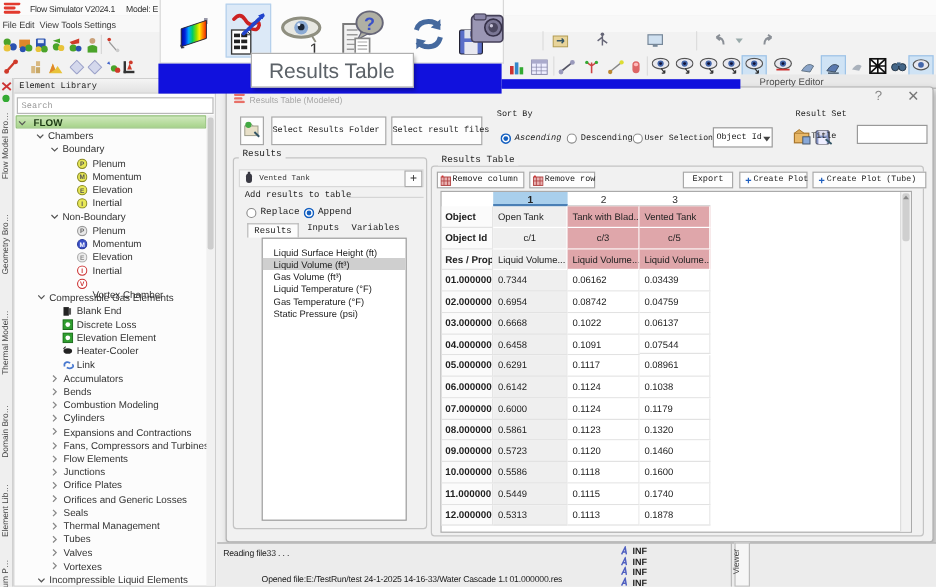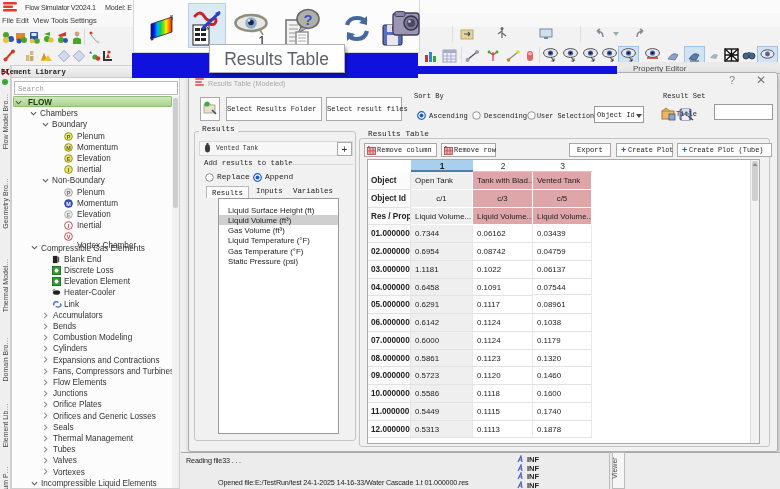--- a/index.html
+++ b/index.html
@@ -217,21 +217,21 @@
     <circle cx="4" cy="15" r="3" fill="#3a3"></circle>
   </svg>
 <div class="abs" style="left:-1px;top:118px;font-size:7px;color:#444;transform:rotate(-90deg);transform-origin:center;width:80px;text-align:center;letter-spacing:0px;margin-left:-34px;">Flow Model Bro…</div>
 <div class="abs" style="left:-1px;top:200px;font-size:7px;color:#444;transform:rotate(-90deg);transform-origin:center;width:80px;text-align:center;letter-spacing:0px;margin-left:-34px;">Geometry Bro…</div>
 <div class="abs" style="left:-1px;top:282px;font-size:7px;color:#444;transform:rotate(-90deg);transform-origin:center;width:80px;text-align:center;letter-spacing:0px;margin-left:-34px;">Thermal Model…</div>
 <div class="abs" style="left:-1px;top:356px;font-size:7px;color:#444;transform:rotate(-90deg);transform-origin:center;width:80px;text-align:center;letter-spacing:0px;margin-left:-34px;">Domain Bro…</div>
 <div class="abs" style="left:-1px;top:422px;font-size:7px;color:#444;transform:rotate(-90deg);transform-origin:center;width:80px;text-align:center;letter-spacing:0px;margin-left:-34px;">Element Lib…</div>
 <div class="abs" style="left:-1px;top:480px;font-size:7px;color:#444;transform:rotate(-90deg);transform-origin:center;width:80px;text-align:center;letter-spacing:0px;margin-left:-34px;">Datum P…</div>
 <div class="abs" style="left:11px;top:65px;width:169px;height:424px;background:#fcfcfc;border:1px solid #cfcfcf;"></div>
 <div class="abs" style="left:12px;top:66px;width:167px;height:12px;background:linear-gradient(#f4f4f4,#e2e2e2);border-bottom:1px solid #cccccc;"></div>
-<div class="abs mono" style="left:1px;top:68px;font-size:7.2px;font-weight:bold;color:#222;">Element Library</div>
+<div class="abs mono" style="left:16px;top:68px;font-size:7.2px;font-weight:normal;color:#222;">Element Library</div>
 <div class="abs" style="left:14px;top:81px;width:164px;height:14px;background:#ffffff;border:1px solid #b8b8b8;"></div>
 <div class="abs mono" style="left:18px;top:85px;font-size:7.2px;color:#999;">Search</div>
 <div class="abs" style="left:13px;top:96.0px;width:159px;height:11.4px;background:linear-gradient(#cfe8bc,#a8d48c);border:1px solid #8fbf74;border-radius:1px;"></div>
 <div class="abs" style="left:15px;top:98.7px;width:8px;height:8px;">
     <svg width="7" height="7" viewBox="0 0 8 8" style="position:absolute;">
       <path d="M1 2.5 L4 5.5 L7 2.5" stroke="#555" stroke-width="1.2" fill="none"></path>
     </svg>
   </div>
 <div class="abs" style="left:28px;top:98.0px;font-size:8.2px;font-weight:bold;color:#1c3a14;">FLOW</div>
 <div class="abs" style="left:30px;top:109.9px;width:8px;height:8px;">
@@ -542,21 +542,21 @@
     <circle cx="4" cy="3" r="2.6" fill="#4a4"></circle>
     <path d="M9 9 L13 13" stroke="#356" stroke-width="1.6"></path>
   </svg>
 <div class="abs mono" style="left:226px;top:97px;width:96px;height:24px;background:#fdfdfd;border:1px solid #a8a8a8;text-align:left;line-height:23px;font-size:7.1px;color:#222;">Select Results Folder</div>
 <div class="abs mono" style="left:326px;top:97px;width:76px;height:24px;background:#fdfdfd;border:1px solid #a8a8a8;text-align:center;line-height:23px;font-size:7.1px;color:#222;">Select result files</div>
 <div class="abs mono" style="left:414px;top:91.5px;font-size:7.1px;color:#222;">Sort By</div>
 <svg class="abs" style="left:417px;top:111px;" width="9" height="9" viewBox="0 0 10 10">
     <circle cx="5" cy="5" r="4.2" fill="#fff" stroke="#1560c0" stroke-width="1.4"></circle>
     <circle cx="5" cy="5" r="2.2" fill="#1560c0"></circle>
   </svg>
-<div class="abs mono" style="left:429px;top:111.5px;font-size:7.2px;color:#222;">Ascending</div>
+<div class="abs mono" style="left:429px;top:111.5px;font-size:7.2px;color:#222;font-style:italic;">Ascending</div>
 <svg class="abs" style="left:472px;top:111px;" width="9" height="9" viewBox="0 0 10 10">
     <circle cx="5" cy="5" r="4.2" fill="#fff" stroke="#888" stroke-width="1"></circle>
   </svg>
 <div class="abs mono" style="left:484px;top:111.5px;font-size:7.2px;color:#222;">Descending</div>
 <svg class="abs" style="left:527px;top:111px;" width="9" height="9" viewBox="0 0 10 10">
     <circle cx="5" cy="5" r="4.2" fill="#fff" stroke="#888" stroke-width="1"></circle>
   </svg>
 <div class="abs mono" style="left:537px;top:111.5px;font-size:6.8px;color:#222;">User Selection</div>
 <div class="abs" style="left:594px;top:106px;width:50px;height:17px;background:#fff;border:1px solid #999;"></div>
 <div class="abs mono" style="left:597px;top:110.5px;font-size:7px;color:#222;">Object Id</div>
@@ -650,21 +650,21 @@
 <div class="abs" style="left:533px;top:207.5px;width:59px;height:17.75px;background:#dfa6aa;border-bottom:1px solid #fff;border-right:1px solid #fff;line-height:17.75px;font-size:7.9px;color:#222;text-align:left;padding-left:4px;overflow:hidden;">Liquid Volume...</div>
 <div class="abs" style="left:368px;top:225.25px;width:43px;height:17.75px;background:#fbfbfb;border-bottom:1px solid #e2e2e2;border-right:1px solid #e5e5e5;line-height:17.75px;font-size:8.2px;font-weight:bold;color:#222;padding-left:3px;overflow:hidden;">01.000000</div>
 <div class="abs" style="left:411px;top:225.25px;width:62px;height:17.75px;background:#efefef;border-bottom:1px solid #e2e2e2;border-right:1px solid #e8e8e8;line-height:17.75px;font-size:7.9px;color:#222;text-align:left;padding-left:4px;overflow:hidden;">0.7344</div>
 <div class="abs" style="left:473px;top:225.25px;width:60px;height:17.75px;background:#fff;border-bottom:1px solid #e2e2e2;border-right:1px solid #e8e8e8;line-height:17.75px;font-size:7.9px;color:#222;text-align:left;padding-left:4px;overflow:hidden;">0.06162</div>
 <div class="abs" style="left:533px;top:225.25px;width:59px;height:18px;background:#fff;border-bottom:1px solid #e2e2e2;border-right:1px solid #e8e8e8;line-height:17.75px;font-size:7.9px;color:#222;text-align:left;padding-left:4px;overflow:hidden;">0.03439</div>
 <div class="abs" style="left:368px;top:243.0px;width:43px;height:17.75px;background:#fbfbfb;border-bottom:1px solid #e2e2e2;border-right:1px solid #e5e5e5;line-height:17.75px;font-size:8.2px;font-weight:bold;color:#222;padding-left:3px;overflow:hidden;">02.000000</div>
 <div class="abs" style="left:411px;top:243.0px;width:62px;height:17.75px;background:#efefef;border-bottom:1px solid #e2e2e2;border-right:1px solid #e8e8e8;line-height:17.75px;font-size:7.9px;color:#222;text-align:left;padding-left:4px;overflow:hidden;">0.6954</div>
 <div class="abs" style="left:473px;top:243.0px;width:60px;height:17.75px;background:#fff;border-bottom:1px solid #e2e2e2;border-right:1px solid #e8e8e8;line-height:17.75px;font-size:7.9px;color:#222;text-align:left;padding-left:4px;overflow:hidden;">0.08742</div>
 <div class="abs" style="left:533px;top:243.0px;width:59px;height:17.75px;background:#fff;border-bottom:1px solid #e2e2e2;border-right:1px solid #e8e8e8;line-height:17.75px;font-size:7.9px;color:#222;text-align:left;padding-left:4px;overflow:hidden;">0.04759</div>
 <div class="abs" style="left:368px;top:260.75px;width:43px;height:17.75px;background:#fbfbfb;border-bottom:1px solid #e2e2e2;border-right:1px solid #e5e5e5;line-height:17.75px;font-size:8.2px;font-weight:bold;color:#222;padding-left:3px;overflow:hidden;">03.000000</div>
-<div class="abs" style="left:411px;top:260.75px;width:62px;height:17.75px;background:#efefef;border-bottom:1px solid #e2e2e2;border-right:1px solid #e8e8e8;line-height:17.75px;font-size:7.9px;color:#222;text-align:left;padding-left:4px;overflow:hidden;">1.1181</div>
+<div class="abs" style="left:411px;top:260.75px;width:62px;height:17.75px;background:#efefef;border-bottom:1px solid #e2e2e2;border-right:1px solid #e8e8e8;line-height:17.75px;font-size:7.9px;color:#222;text-align:left;padding-left:4px;overflow:hidden;">0.6668</div>
 <div class="abs" style="left:473px;top:260.75px;width:60px;height:17.75px;background:#fff;border-bottom:1px solid #e2e2e2;border-right:1px solid #e8e8e8;line-height:17.75px;font-size:7.9px;color:#222;text-align:left;padding-left:4px;overflow:hidden;">0.1022</div>
 <div class="abs" style="left:533px;top:260.75px;width:59px;height:17.75px;background:#fff;border-bottom:1px solid #e2e2e2;border-right:1px solid #e8e8e8;line-height:17.75px;font-size:7.9px;color:#222;text-align:left;padding-left:4px;overflow:hidden;">0.06137</div>
 <div class="abs" style="left:368px;top:278.5px;width:43px;height:17.75px;background:#fbfbfb;border-bottom:1px solid #e2e2e2;border-right:1px solid #e5e5e5;line-height:17.75px;font-size:8.2px;font-weight:bold;color:#222;padding-left:3px;overflow:hidden;">04.000000</div>
 <div class="abs" style="left:411px;top:278.5px;width:62px;height:17.75px;background:#efefef;border-bottom:1px solid #e2e2e2;border-right:1px solid #e8e8e8;line-height:17.75px;font-size:7.9px;color:#222;text-align:left;padding-left:4px;overflow:hidden;">0.6458</div>
 <div class="abs" style="left:473px;top:278.5px;width:60px;height:17.75px;background:#fff;border-bottom:1px solid #e2e2e2;border-right:1px solid #e8e8e8;line-height:17.75px;font-size:7.9px;color:#222;text-align:left;padding-left:4px;overflow:hidden;">0.1091</div>
 <div class="abs" style="left:533px;top:278.5px;width:59px;height:16px;background:#fff;border-bottom:1px solid #e2e2e2;border-right:1px solid #e8e8e8;line-height:17.75px;font-size:7.9px;color:#222;text-align:left;padding-left:4px;overflow:hidden;">0.07544</div>
 <div class="abs" style="left:368px;top:296.25px;width:43px;height:17.75px;background:#fbfbfb;border-bottom:1px solid #e2e2e2;border-right:1px solid #e5e5e5;line-height:17.75px;font-size:8.2px;font-weight:bold;color:#222;padding-left:3px;overflow:hidden;">05.000000</div>
 <div class="abs" style="left:411px;top:296.25px;width:62px;height:17.75px;background:#efefef;border-bottom:1px solid #e2e2e2;border-right:1px solid #e8e8e8;line-height:17.75px;font-size:7.9px;color:#222;text-align:left;padding-left:4px;overflow:hidden;">0.6291</div>
 <div class="abs" style="left:473px;top:296.25px;width:60px;height:17.75px;background:#fff;border-bottom:1px solid #e2e2e2;border-right:1px solid #e8e8e8;line-height:17.75px;font-size:7.9px;color:#222;text-align:left;padding-left:4px;overflow:hidden;">0.1117</div>
 <div class="abs" style="left:533px;top:296.25px;width:59px;height:17.75px;background:#fff;border-bottom:1px solid #e2e2e2;border-right:1px solid #e8e8e8;line-height:17.75px;font-size:7.9px;color:#222;text-align:left;padding-left:4px;overflow:hidden;">0.08961</div>

